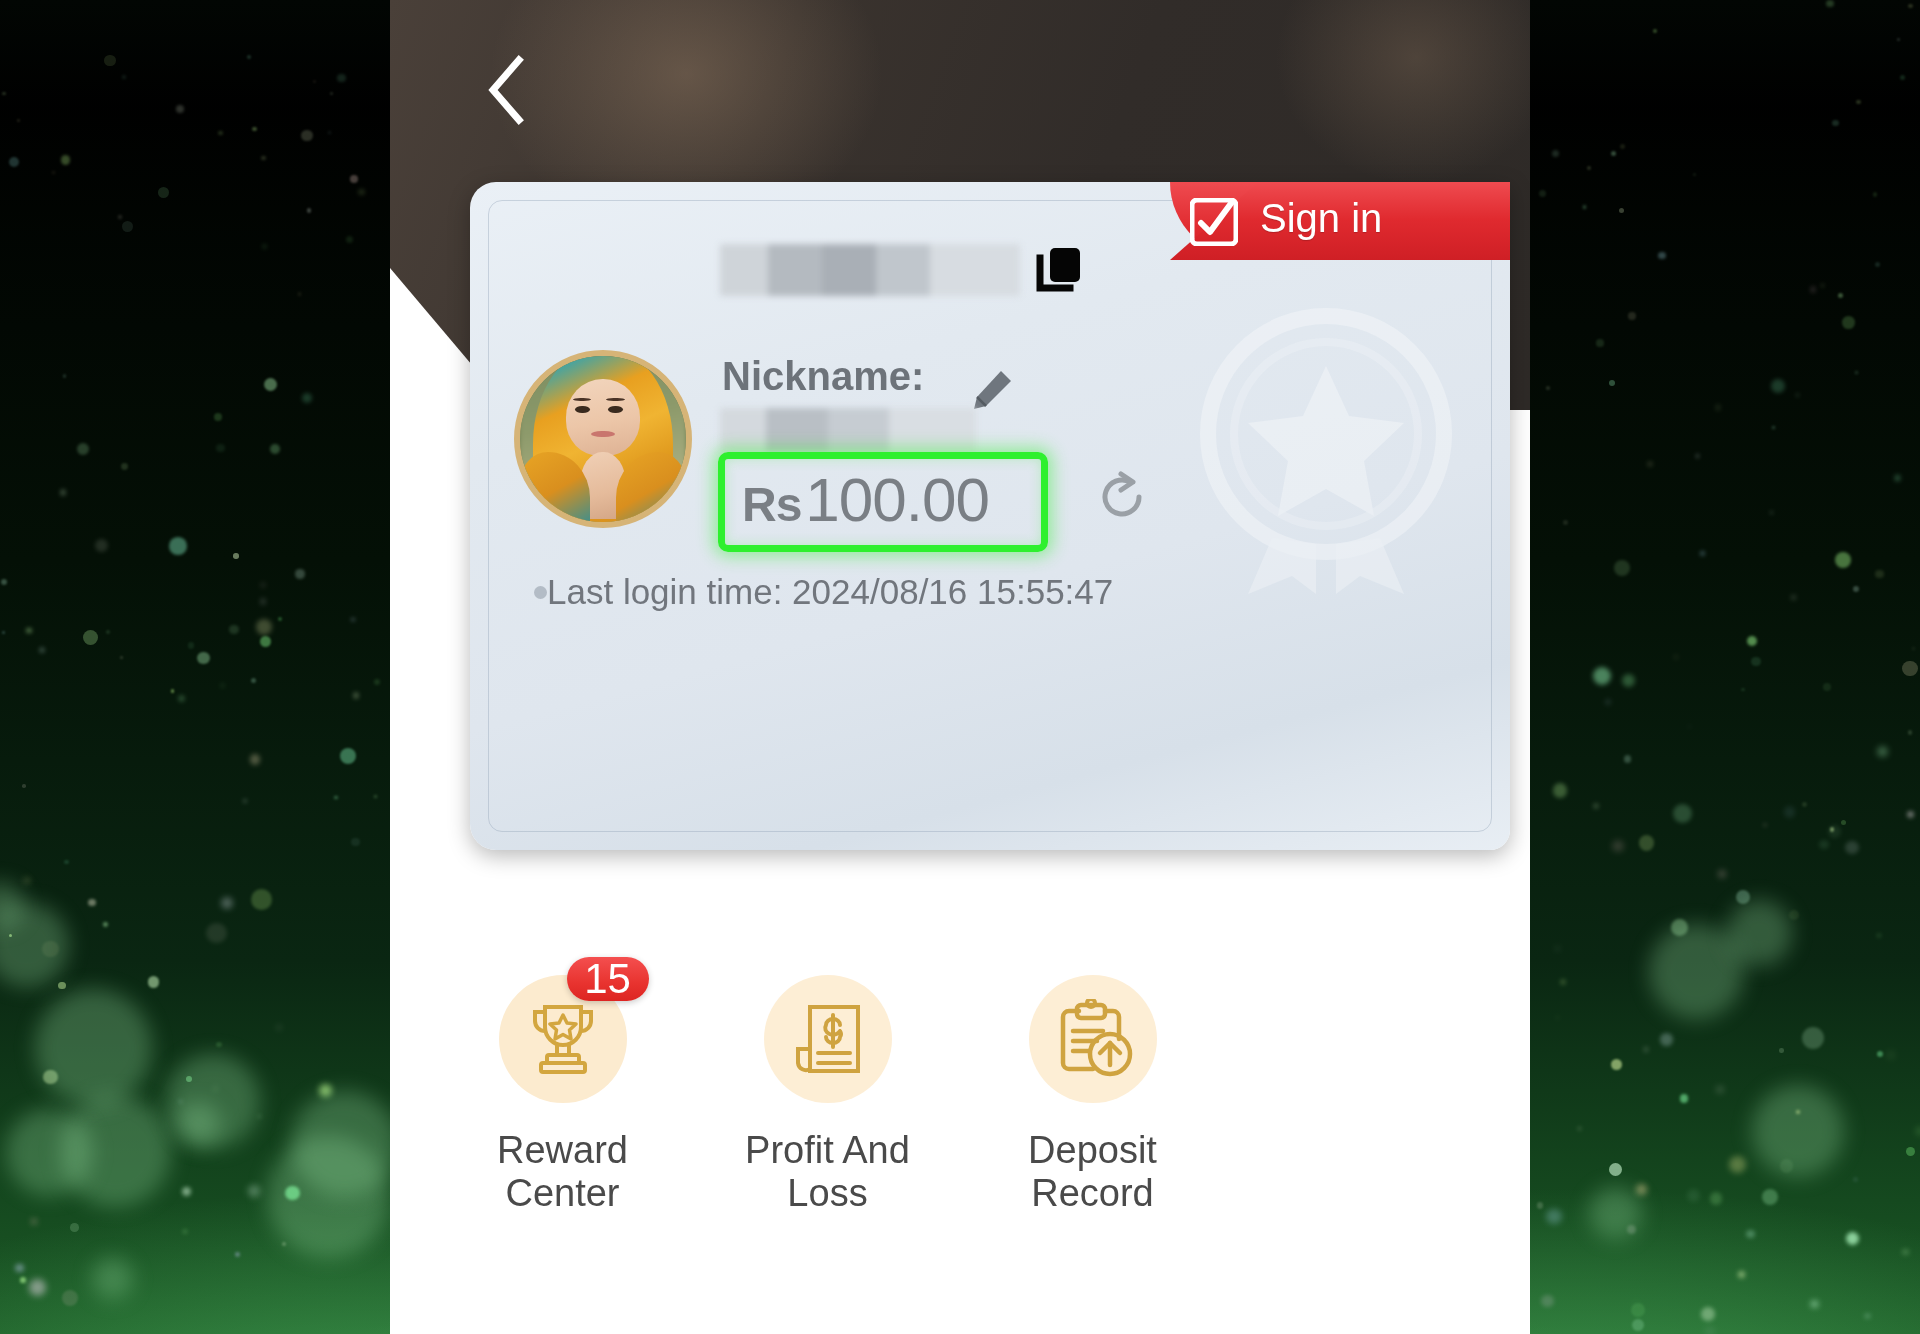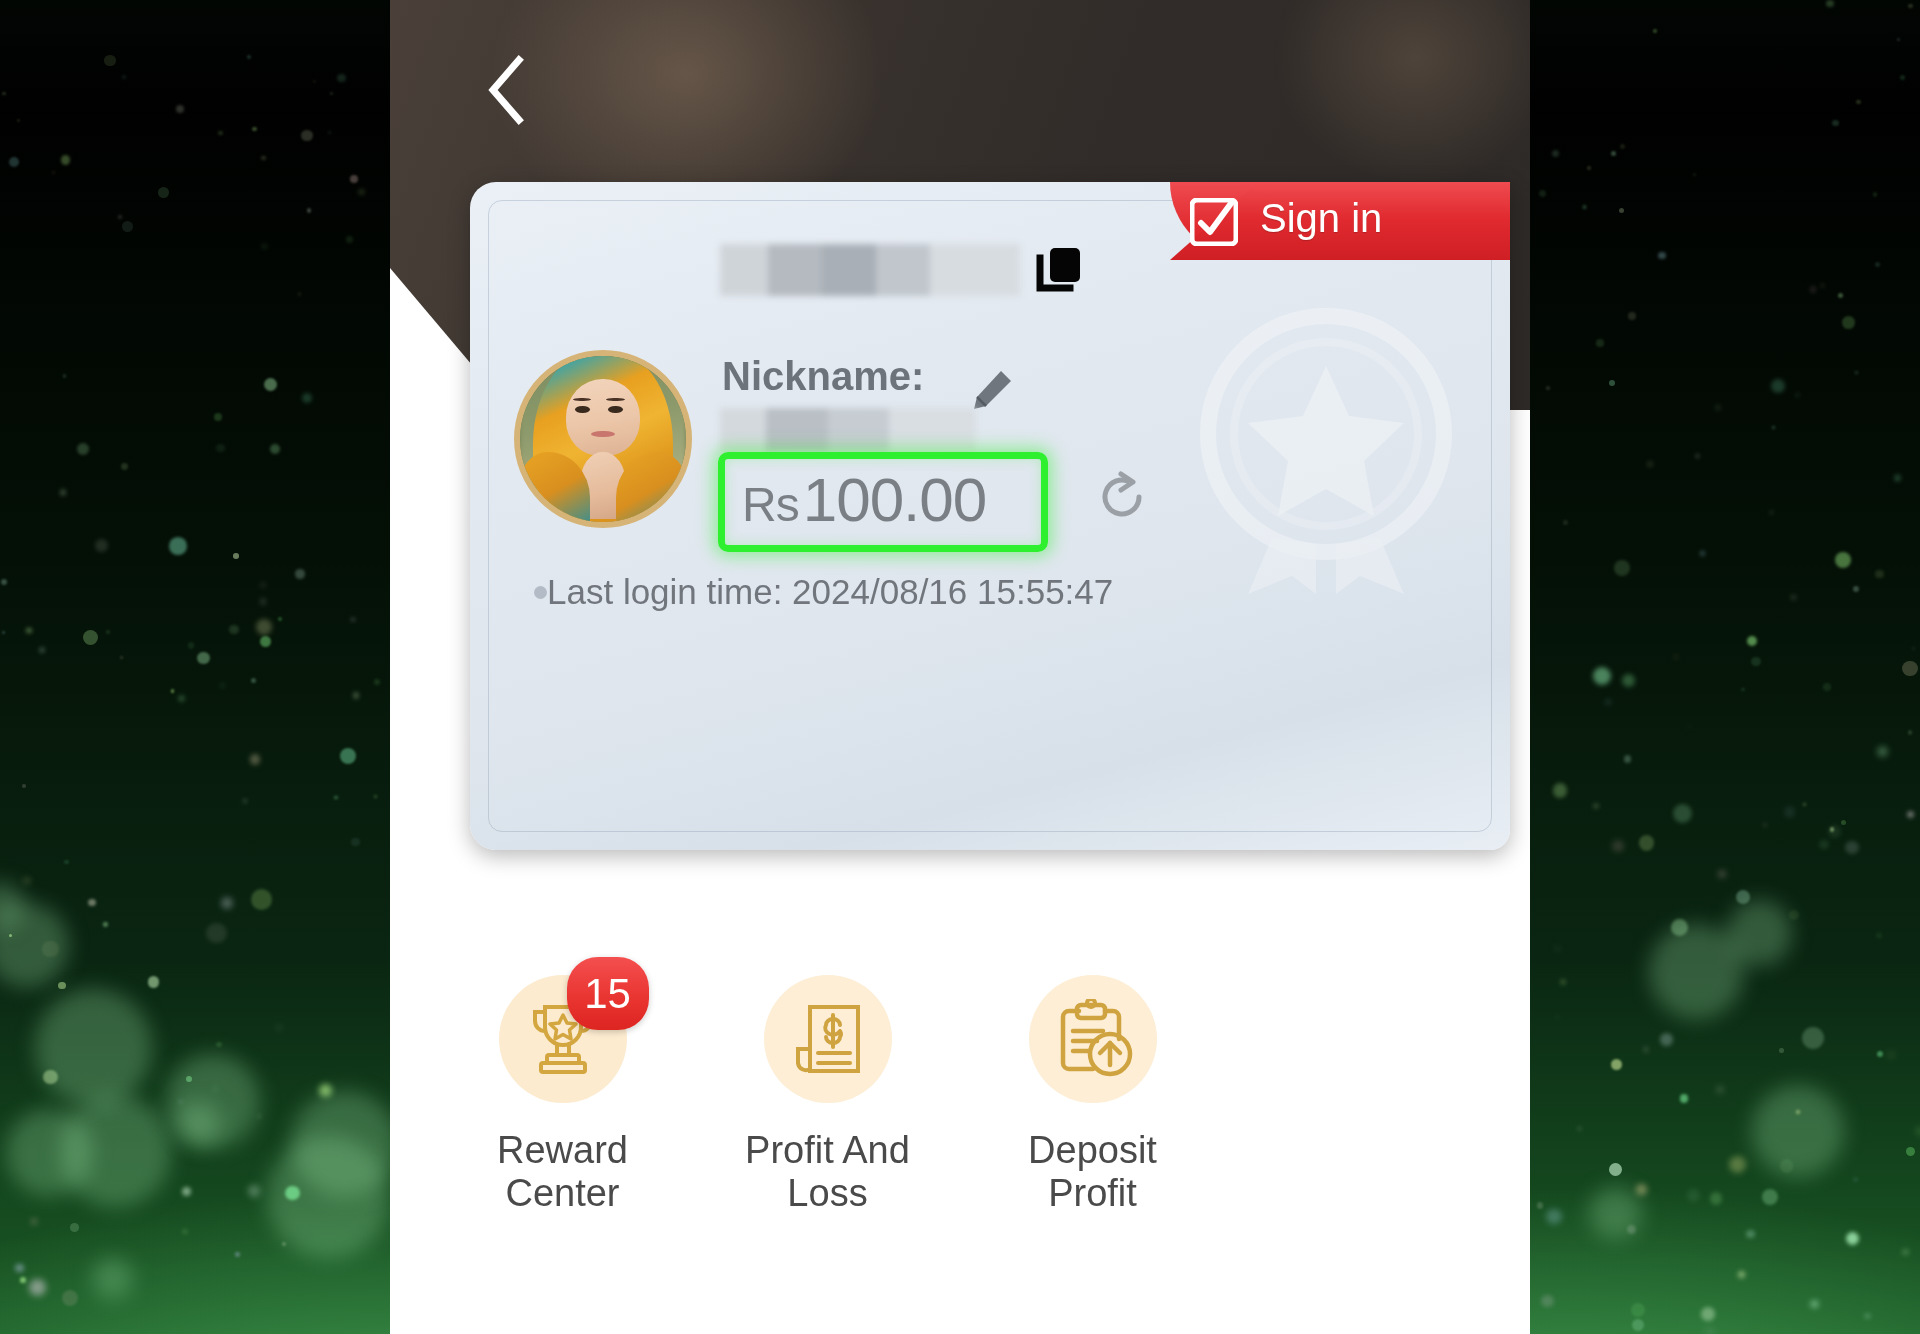--- a/index.html
+++ b/index.html
@@ -204,21 +204,21 @@
     border: 7px solid #2ef02e;
     border-radius: 10px;
     box-shadow: 0 0 16px 5px rgba(60,240,60,0.45), inset 0 0 12px rgba(60,240,60,0.25);
     pointer-events: none;
   }
   .balance-text {
     position: absolute; left: 272px; top: 282px;
     display: flex; align-items: baseline;
     color: #7a7f85;
   }
-  .balance-cur { font-size: 48px; font-weight: 400; letter-spacing: -1px; text-align: center; }
+  .balance-cur { font-size: 48px; font-weight: 700; letter-spacing: -1px; text-align: center; }
   .balance-amt { font-size: 62px; font-weight: 400; margin-left: 4px; letter-spacing: -1px; }
   .refresh-icon { position: absolute; left: 625px; top: 288px; width: 54px; height: 54px; cursor:pointer;}
 
   
   .lastlogin {
     position: absolute; left: 64px; top: 390px;
     display: flex; align-items: center; 
   }
   .lastlogin .dot { width: 13px; height: 13px; border-radius:50%; background:#b3bcc6; }
   .lastlogin .txt { color: #71767d; font-size: 35px; }
@@ -271,21 +271,21 @@
   .grid-icon-wrap { position: relative; width: 128px; height: 128px; }
   .grid-icon-bg {
     position:absolute; inset:0;
     border-radius: 50%;
     background: #fcebcf;
   }
   .grid-icon-bg.soft { background: #fdeed5; }
   .grid-icon svg { position: absolute; left: 24px; top: 24px; }
   .badge {
     position: absolute; right: -22px; top: -18px;
-    min-width: 82px; height: 73px;
+    min-width: 82px; height: 44px;
     border-radius: 31px;
     background: linear-gradient(180deg,#f44f4f 0%, #e8332f 60%, #dd2522 100%);
     color:#fff; font-size: 42px; font-weight: 400;
     display:flex; align-items:center; justify-content:center;
     box-shadow: 0 2px 6px rgba(0,0,0,0.2);
     padding: 0 10px;
   }
   .grid-label {
     margin-top: 26px;
     color: #4a4a4a;
@@ -672,17 +672,17 @@
             <circle cx="38" cy="4" r="4" fill="none" stroke="#cfa340" stroke-width="4"></circle>
             <line x1="20" y1="32" x2="50" y2="32" stroke="#cfa340" stroke-width="4.5" stroke-linecap="round"></line>
             <line x1="20" y1="42" x2="44" y2="42" stroke="#cfa340" stroke-width="4.5" stroke-linecap="round"></line>
             <line x1="20" y1="52" x2="36" y2="52" stroke="#cfa340" stroke-width="4.5" stroke-linecap="round"></line>
             <circle cx="57" cy="55" r="20" fill="none" stroke="#cfa340" stroke-width="4.5"></circle>
             <line x1="57" y1="66" x2="57" y2="44" stroke="#cfa340" stroke-width="4.5" stroke-linecap="round"></line>
             <polyline points="47,54 57,44 67,54" fill="none" stroke="#cfa340" stroke-width="4.5" stroke-linecap="round" stroke-linejoin="round"></polyline>
           </svg>
         </div>
       </div>
-      <div class="grid-label">Deposit Profit</div>
+      <div class="grid-label">Deposit Record</div>
     </div>
 
   </div>
 </div>
 
 </body></html>

